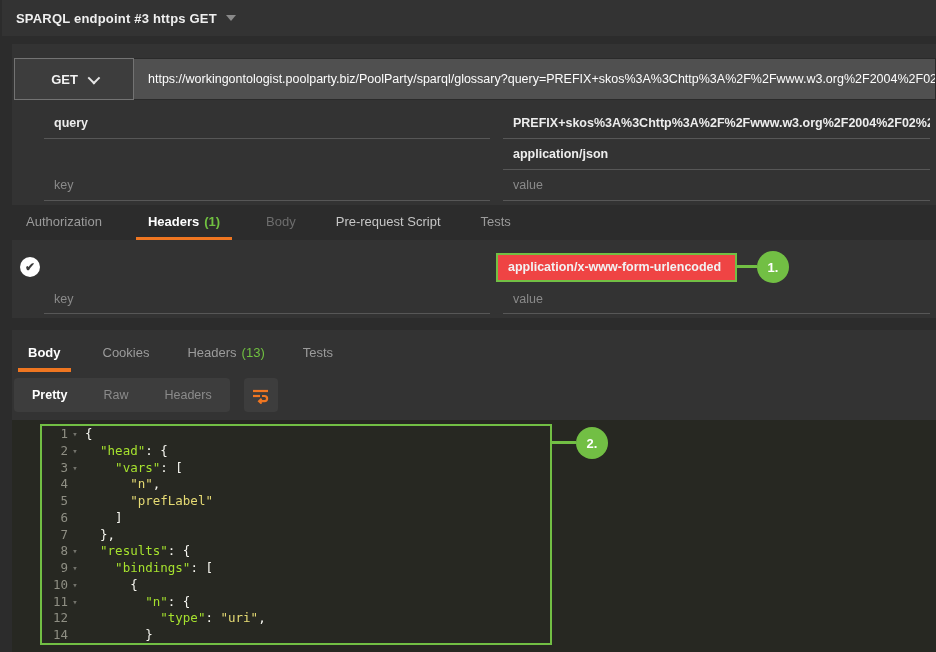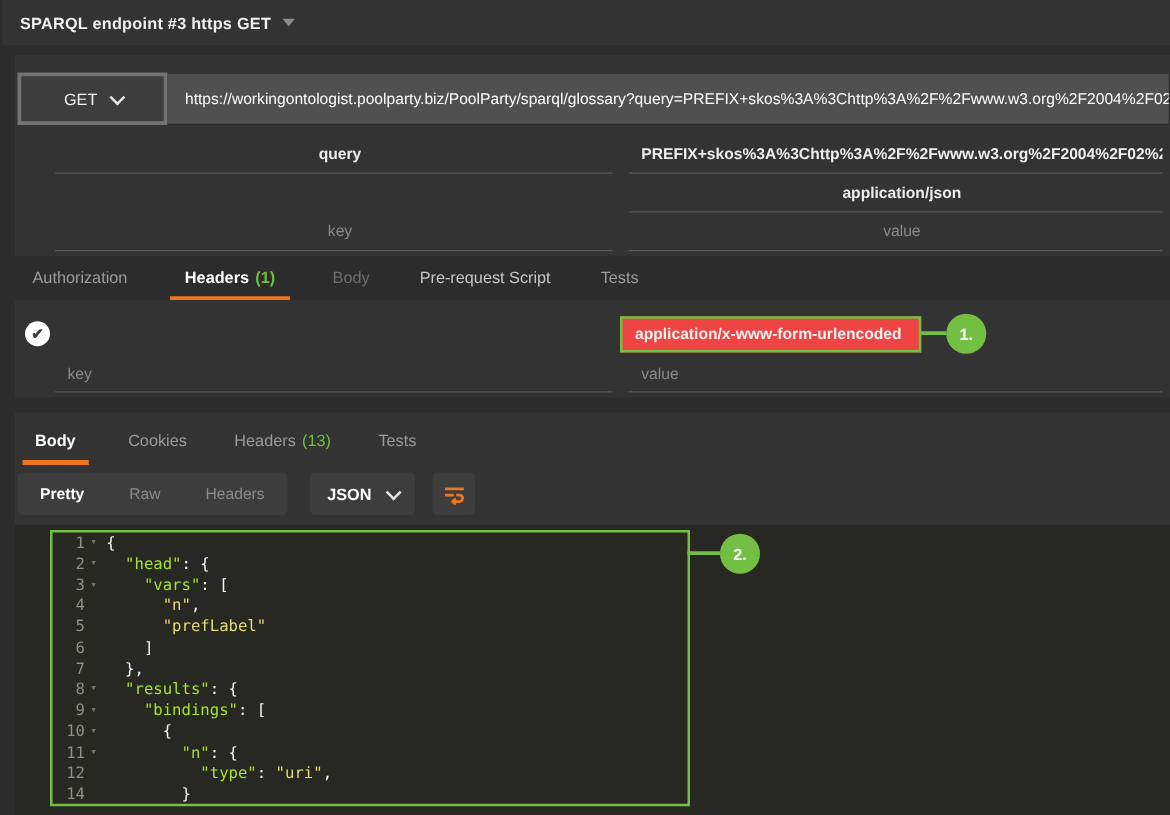--- a/index.html
+++ b/index.html
@@ -15,32 +15,32 @@
 
   
   .titlebar { left:2px; top:0; right:0; height:36px; display:flex; align-items:center; padding-left:14px; }
   .titlebar .ttl { font-weight:bold; color:#efefef; letter-spacing:.2px; }
   .caret-down { width:0; height:0; border-left:5px solid transparent; border-right:5px solid transparent;
     border-top:6px solid #8a8a8a; margin-left:9px; display:inline-block; }
 
   
   .url-panel { left:12px; top:44px; right:0; height:161px; }
   .url-row { position:absolute; left:2px; top:14px; right:0; height:42px; display:flex; }
-  .method-btn { width:120px; background:#3d3d3d; border:3px solid #737373; display:flex; align-items:center;
-    justify-content:center; gap:10px; font-weight:normal; color:#f2f2f2; cursor:pointer; }
+  .method-btn { width:120px; background:#3d3d3d; border:1px solid #737373; display:flex; align-items:center;
+    justify-content:center; gap:10px; font-weight:bold; color:#f2f2f2; cursor:pointer; }
   .chev { width:9px; height:9px; border-right:2px solid #e6e6e6; border-bottom:2px solid #e6e6e6;
     transform:rotate(45deg) translateY(-2px); display:inline-block; }
   .url-input { flex:1; background:#505050; border:1px solid #2a2a2a; border-left:none; color:#fdfdfd;
     line-height:40px; padding-left:14px; font-size:12.5px; white-space:nowrap; overflow:hidden; }
 
   
   .kv-rows { position:absolute; left:0; top:64px; right:0; }
   .kv-row { position:relative; height:31px; }
   .cell { position:absolute; line-height:30px; border-bottom:1px solid #575757; padding-left:10px;
-    font-size:12.5px; white-space:nowrap; overflow:hidden;text-align:center; }
+    font-size:12.5px; white-space:nowrap; overflow:hidden; }
   .cell.key { left:32px; width:446px; font-weight:bold; color:#ededed; }
   .cell.val { left:491px; width:427px; font-weight:bold; color:#ededed; }
   .cell.ph { color:#8a8a8a; font-weight:normal; }
 
   
   .req-tabs { position:absolute; left:0; top:205px; right:0; height:35px; display:flex; align-items:stretch;
     padding-left:20px; gap:28px; }
   .tab { display:flex; align-items:center; padding:0 6px; color:#9b9b9b; border-bottom:3px solid transparent;
     cursor:pointer; }
   .tab.active { color:#ffffff; font-weight:bold; border-bottom-color:#ef7621; padding:0 12px; }
@@ -176,24 +176,20 @@
       <div class="tab normal">
         <span class="tab-label">Tests</span>
       </div>
     </div>
   <div class="toolbar">
     <div class="view-group">
         <div class="view-btn active">Pretty</div>
         <div class="view-btn normal">Raw</div>
         <div class="view-btn normal">Headers</div>
       </div>
-    <div class="fmt-select">
-      <span>JSON</span>
-      <span class="chev"></span>
-    </div>
     <div class="wrap-btn">
       <svg width="19" height="17" viewBox="0 0 19 17">
         <path d="M2 4 H17" stroke="#ef7621" stroke-width="2.2" fill="none"></path>
         <path d="M2 9 H9" stroke="#ef7621" stroke-width="2.2" fill="none"></path>
         <path d="M11 9 H13.5 A2.6 2.6 0 0 1 13.5 14.2 H8.5" stroke="#ef7621" stroke-width="2.2" fill="none"></path>
         <path d="M10.6 11.8 L8 14.2 L10.6 16.6" stroke="#ef7621" stroke-width="2" fill="none"></path>
       </svg>
     </div>
   </div>
   <div class="code-area">

